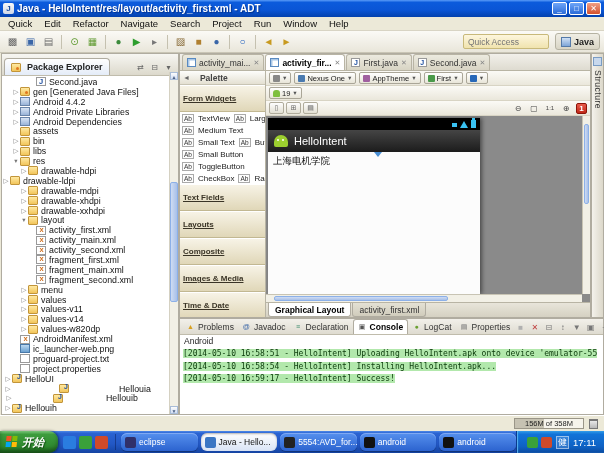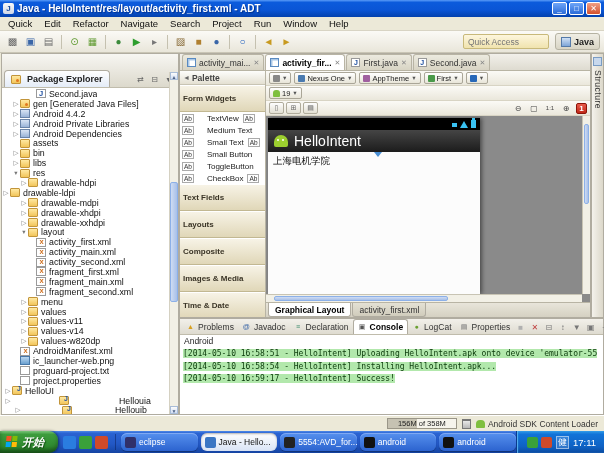--- a/index.html
+++ b/index.html
@@ -21,21 +21,21 @@
 .menu-item{font-size:9.5px;color:#111;padding:0 6px;}
 .toolbar{position:absolute;left:0;top:31px;width:100%;height:22px;background:linear-gradient(#fbfaf6,#e9e6da);border-bottom:1px solid #c9c5b5;display:flex;align-items:center;padding:0 4px;}
 #toolbar-icons{display:flex;align-items:center;gap:1px;}
 .ti{width:17px;height:17px;border-radius:2px;display:flex;align-items:center;justify-content:center;font-size:10px;}
 .tsep{width:1px;height:14px;background:#c5c1b0;margin:0 3px;}
 .quick-access{margin-left:auto;width:86px;height:15px;font-size:8.5px;border:1px solid #c8b97a;border-radius:2px;background:linear-gradient(#fdf6dd,#f0e3ae);color:#7a7668;padding:0 4px;font-family:"Liberation Sans",sans-serif;}
 .persp{display:flex;align-items:center;gap:3px;margin-left:6px;height:17px;padding:0 5px;border:1px solid #b5b2a2;border-radius:3px;background:linear-gradient(#efede4,#d9d5c5);font-size:9px;font-weight:bold;color:#222;}
 .persp-ico{width:10px;height:10px;background:linear-gradient(#cfe0f4,#7fa6d8);border:1px solid #557aa8;}
 
 
-.view-header{height:34px;background:linear-gradient(#f7f6f2,#dcd9cc);border-bottom:1px solid #c0bcac;display:flex;align-items:flex-end;padding-left:2px;}
+.view-header{height:22px;background:linear-gradient(#f7f6f2,#dcd9cc);border-bottom:1px solid #c0bcac;display:flex;align-items:flex-end;padding-left:2px;}
 .view-tab{height:17px;display:flex;align-items:center;gap:3px;padding:0 6px;font-size:9px;font-weight:bold;color:#222;background:linear-gradient(#fefefe,#e4ecf8);border:1px solid #b0aca0;border-bottom:none;border-radius:4px 4px 0 0;}
 .vh-tools{margin-left:auto;display:flex;align-items:center;gap:1px;padding:0 3px 2px 0;}
 .vh-ico{width:13px;height:12px;font-size:8px;color:#666;display:flex;align-items:center;justify-content:center;}
 
 
 .pe-panel{position:absolute;left:1px;top:53px;width:178px;height:362px;background:#fff;border:1px solid #b0aca0;display:flex;flex-direction:column;}
 .tree{flex:1;position:relative;overflow:hidden;padding:1px 10px 0 0;background:#fff;}
 .trow{height:9.9px;display:flex;align-items:center;white-space:nowrap;font-size:8.8px;color:#111;}
 .tarrow{width:8px;flex:none;font-size:6.5px;color:#777;text-align:center;}
 .tico{width:10px;height:9px;flex:none;margin-right:3px;position:relative;}
@@ -61,25 +61,25 @@
 .etab{height:16px;display:flex;align-items:center;gap:3px;padding:0 4px;font-size:8.5px;color:#333;border:1px solid #b8b4a4;border-bottom:none;border-radius:3px 3px 0 0;background:linear-gradient(#eceadf,#d8d4c4);margin-right:1px;white-space:nowrap;}
 .etab.sel{background:#fff;font-weight:bold;color:#000;}
 .etab .x{font-size:7px;color:#888;}
 .fic{width:9px;height:9px;flex:none;display:flex;align-items:center;justify-content:center;font-size:7px;font-weight:bold;color:#1f4fa0;}
 .fic-layout{background:#fff;border:1px solid #5a8ac0;box-shadow:inset 1.5px 1.5px 0 #aac8e8;}
 .fic-java{background:#fff;border:1px solid #999;}
 .ebody{flex:1;display:flex;min-height:0;}
 
 
 .palette{width:86px;flex:none;border-right:1px solid #b8b4a4;background:#fff;display:flex;flex-direction:column;overflow:hidden;}
-.pal-head{height:14px;flex:none;background:linear-gradient(#fdfdfb,#e4e0d2);border-bottom:1px solid #c8c4b4;display:flex;align-items:center;gap:2px;padding:0 3px;font-size:8.5px;font-weight:bold;color:#444;}
+.pal-head{height:14px;flex:none;background:linear-gradient(#fdfdfb,#e4e0d2);border-bottom:1px solid #c8c4b4;display:flex;align-items:center;gap:10px;padding:0 3px;font-size:8.5px;font-weight:bold;color:#444;}
 .pal-collapse{font-size:7px;color:#666;}
-.pal-cat{height:27px;flex:none;background:linear-gradient(#f7f3e6,#e0d7b8);border-top:1px solid #fff;border-bottom:1px solid #c2b892;display:flex;align-items:center;padding:12px 3px;font-size:8px;font-weight:bold;color:#3a3426;white-space:nowrap;overflow:hidden;}
+.pal-cat{height:27px;flex:none;background:linear-gradient(#f7f3e6,#e0d7b8);border-top:1px solid #fff;border-bottom:1px solid #c2b892;display:flex;align-items:center;padding:12px 3px;font-size:8px;font-weight:bold;color:#3a3426;white-space:nowrap;overflow:hidden;text-decoration:underline;}
 .pal-row{height:12px;flex:none;display:flex;align-items:center;padding-left:2px;white-space:nowrap;overflow:hidden;}
-.pal-item{display:flex;align-items:center;gap:13px;margin-right:4px;justify-content:center;}
+.pal-item{display:flex;align-items:center;gap:4px;margin-right:4px;justify-content:center;}
 .pal-ico{font-size:6.5px;line-height:7px;border:1px solid #aaa;background:#fdfdfd;color:#333;padding:0 1px;}
 .pal-lbl{font-size:8px;color:#222;}
 
 
 .canvas{flex:1;display:flex;flex-direction:column;min-width:0;background:#f4f2ea;}
 .cfgrow{height:15px;flex:none;display:flex;align-items:center;gap:3px;padding:0 3px;background:linear-gradient(#fbfaf6,#eae7db);border-bottom:1px solid #d8d4c4;}
 .dd{height:12px;border:1px solid #aaa698;border-radius:2px;background:linear-gradient(#fff,#e8e5d8);display:flex;align-items:center;gap:2px;padding:0 3px;font-size:7.5px;color:#222;white-space:nowrap;}
 .dd .caret{font-size:5.5px;color:#555;}
 .dd-ico{width:7px;height:7px;flex:none;border-radius:1px;}
 .tgl{width:15px;height:12px;border:1px solid #b0ac9c;border-radius:2px;background:linear-gradient(#fefefe,#e2dfd2);font-size:7px;color:#666;display:flex;align-items:center;justify-content:center;}
@@ -88,21 +88,21 @@
 .err-badge{width:11px;height:11px;background:linear-gradient(#e85a4a,#c02818);border:1px solid #8c1408;border-radius:2px;color:#fff;font-size:8px;font-weight:bold;display:flex;align-items:center;justify-content:center;}
 
 
 .preview{flex:1;position:relative;background:#8a8a8a;overflow:hidden;min-height:0;}
 .phone{position:absolute;left:2px;top:2px;bottom:8px;width:212px;background:#fcfcfc;box-shadow:2px 0 4px rgba(0,0,0,.45);display:flex;flex-direction:column;}
 .p-status{height:12px;flex:none;background:#000;display:flex;justify-content:flex-end;align-items:center;gap:3px;padding:0 4px;}
 .wifi{width:0;height:0;border-left:4px solid transparent;border-right:4px solid transparent;border-bottom:7px solid #39c2f3;}
 .sig{width:5px;height:6px;background:linear-gradient(180deg,transparent 40%,#39c2f3 40%);}
 .batt{width:5px;height:8px;background:#39c2f3;position:relative;}
 .batt::before{content:"";position:absolute;top:-2px;left:1px;width:3px;height:2px;background:#39c2f3;}
-.p-title{height:22px;flex:none;background:linear-gradient(#454545,#1c1c1c);display:flex;align-items:center;gap:6px;padding:0 6px;color:#fff;font-size:14px;}
+.p-title{height:22px;flex:none;background:linear-gradient(#454545,#1c1c1c);display:flex;align-items:center;gap:6px;padding:0 6px;color:#fff;font-size:11px;}
 .robot{width:14px;height:12px;background:#9ccf2f;border-radius:7px 7px 2px 2px;position:relative;flex:none;}
 .robot::before{content:"";position:absolute;left:3px;top:4px;width:2px;height:2px;border-radius:50%;background:#fff;box-shadow:5px 0 0 #fff;}
 .p-content{flex:1;position:relative;background:#fcfcfc;color:#111;font-size:9.5px;padding:3px 5px;}
 .sel-marker{position:absolute;top:0;left:50%;width:0;height:0;border-left:4px solid transparent;border-right:4px solid transparent;border-top:5px solid #4a8fd4;}
 .vsb{position:absolute;right:0;top:0;bottom:8px;width:8px;background:#f2f0e6;border-left:1px solid #c8c4b4;}
 .hsb{position:absolute;left:0;right:8px;bottom:0;height:8px;background:#f2f0e6;border-top:1px solid #c8c4b4;}
 .vsb .sc-thumb{left:1px;right:1px;top:8px;height:45%;}
 .hsb-thumb{position:absolute;top:1px;bottom:1px;left:8px;width:55%;background:linear-gradient(#cfdcf3,#a8c0e8);border:1px solid #8cb0e8;border-radius:2px;}
 
 
@@ -377,21 +377,21 @@
         <div class="trow" style="padding-left: 2px;">
           <span class="tarrow">▷</span>
           <span class="tico tico-proj"></span>
           <span class="tlabel">HelloUI</span>
         </div>
         <div class="trow" style="padding-left: 2px; gap: 47px;">
           <span class="tarrow">▷</span>
           <span class="tico tico-proj"></span>
           <span class="tlabel">Hellouia</span>
         </div>
-        <div class="trow" style="padding-left: 12px; gap: 40px;">
+        <div class="trow" style="padding-left: 3px; gap: 40px;">
           <span class="tarrow">▷</span>
           <span class="tico tico-proj"></span>
           <span class="tlabel">Hellouib</span>
         </div>
         <div class="trow" style="padding-left: 2px;">
           <span class="tarrow">▷</span>
           <span class="tico tico-proj"></span>
           <span class="tlabel">Hellouih</span>
         </div>
       </div>
@@ -617,24 +617,20 @@
     <div class="clog" id="console-log">
         <div class="cline"><span>[2014-05-10 16:58:51 - HelloIntent] Uploading HelloIntent.apk onto device 'emulator-55</span></div>
         <div class="cline"><span>[2014-05-10 16:58:54 - HelloIntent] Installing HelloIntent.apk...</span></div>
         <div class="cline"><span>[2014-05-10 16:59:17 - HelloIntent] Success!</span></div>
       </div>
   </div>
 
   <div class="statusbar">
     <span class="memgauge">156M of 358M</span>
     <span class="trash"></span>
-    <span class="loader">
-      <span class="droid-dot"></span>
-      <span>Android SDK Content Loader</span>
-    </span>
   </div>
 
   <div class="taskbar">
     <div class="start">
       <span class="winflag">
         <i style="background:#f35325"></i>
           <i style="background:#81bc06"></i>
           <i style="background:#05a6f0"></i>
           <i style="background:#ffba08"></i>
       </span>

